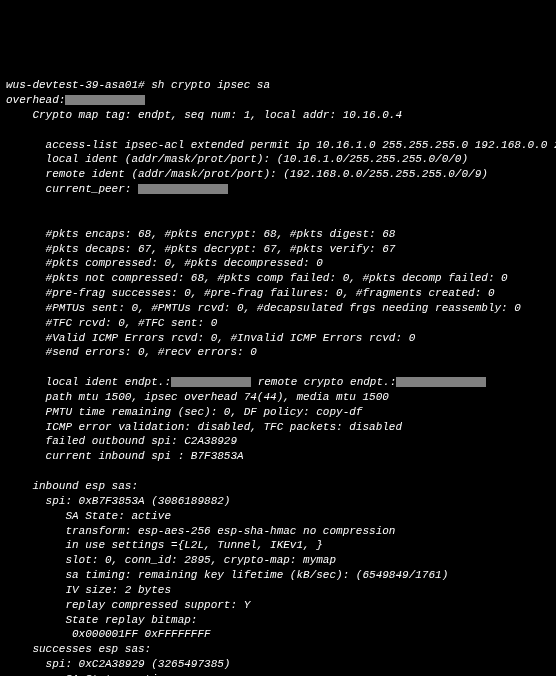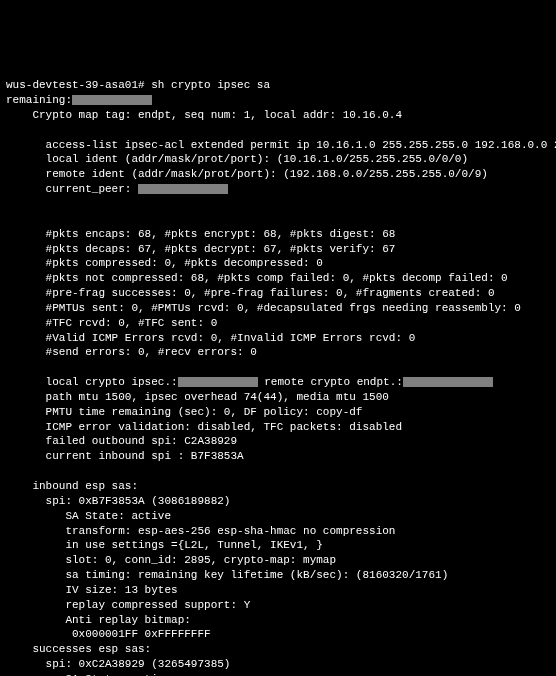--- a/index.html
+++ b/index.html
@@ -14,73 +14,74 @@
       font-size: 11px;
       line-height: 1.35;
       padding: 4px 6px;
       width: 556px;
       height: 676px;
       overflow: hidden;
       white-space: pre;
     }
     .line {
       white-space: pre;
+      font-style: italic;
     }
     .redacted {
       display: inline-block;
       background: #808080;
       height: 10px;
       vertical-align: middle;
     }
     .redacted.w80 { width: 80px; }
     .redacted.w90 { width: 90px; }
   </style>
 </head>
 <body>
 
 
 
 <div>
 <span class="line"><span>wus-devtest-39-asa01#</span> <span>sh crypto ipsec sa</span></span>
-<span class="line"><span>remaining:</span><span class="redacted w80"></span></span>
+<span class="line"><span>overhead:</span><span class="redacted w80"></span></span>
 <span class="line">    Crypto map tag: endpt, seq num: 1, local addr: 10.16.0.4</span>
 <span class="line"> </span>
 <span class="line">      access-list ipsec-acl extended permit ip 10.16.1.0 255.255.255.0 192.168.0.0 255.255.255.0</span>
 <span class="line">      local ident (addr/mask/prot/port): (10.16.1.0/255.255.255.0/0/0)</span>
 <span class="line">      remote ident (addr/mask/prot/port): (192.168.0.0/255.255.255.0/0/9)</span>
 <span class="line"><span>      current_peer:</span> <span class="redacted w90"></span></span>
 <span class="line"> </span>
 <span class="line"> </span>
 <span class="line">      #pkts encaps: 68, #pkts encrypt: 68, #pkts digest: 68</span>
 <span class="line">      #pkts decaps: 67, #pkts decrypt: 67, #pkts verify: 67</span>
 <span class="line">      #pkts compressed: 0, #pkts decompressed: 0</span>
 <span class="line">      #pkts not compressed: 68, #pkts comp failed: 0, #pkts decomp failed: 0</span>
 <span class="line">      #pre-frag successes: 0, #pre-frag failures: 0, #fragments created: 0</span>
 <span class="line">      #PMTUs sent: 0, #PMTUs rcvd: 0, #decapsulated frgs needing reassembly: 0</span>
 <span class="line">      #TFC rcvd: 0, #TFC sent: 0</span>
 <span class="line">      #Valid ICMP Errors rcvd: 0, #Invalid ICMP Errors rcvd: 0</span>
 <span class="line">      #send errors: 0, #recv errors: 0</span>
 <span class="line"> </span>
-<span class="line"><span>      local crypto ipsec.:</span><span class="redacted w80"></span><span> remote crypto endpt.:</span><span class="redacted w90"></span></span>
+<span class="line"><span>      local ident endpt.:</span><span class="redacted w80"></span><span> remote crypto endpt.:</span><span class="redacted w90"></span></span>
 <span class="line">      path mtu 1500, ipsec overhead 74(44), media mtu 1500</span>
 <span class="line">      PMTU time remaining (sec): 0, DF policy: copy-df</span>
 <span class="line">      ICMP error validation: disabled, TFC packets: disabled</span>
 <span class="line">      failed outbound spi: C2A38929</span>
 <span class="line">      current inbound spi : B7F3853A</span>
 <span class="line"> </span>
 <span class="line">    inbound esp sas:</span>
 <span class="line">      spi: 0xB7F3853A (3086189882)</span>
 <span class="line">         SA State: active</span>
 <span class="line">         transform: esp-aes-256 esp-sha-hmac no compression</span>
 <span class="line">         in use settings ={L2L, Tunnel, IKEv1, }</span>
 <span class="line">         slot: 0, conn_id: 2895, crypto-map: mymap</span>
-<span class="line">         sa timing: remaining key lifetime (kB/sec): (8160320/1761)</span>
-<span class="line">         IV size: 13 bytes</span>
+<span class="line">         sa timing: remaining key lifetime (kB/sec): (6549849/1761)</span>
+<span class="line">         IV size: 2 bytes</span>
 <span class="line">         replay compressed support: Y</span>
-<span class="line">         Anti replay bitmap:</span>
+<span class="line">         State replay bitmap:</span>
 <span class="line">          0x000001FF 0xFFFFFFFF</span>
 <span class="line">    successes esp sas:</span>
 <span class="line">      spi: 0xC2A38929 (3265497385)</span>
 <span class="line">         SA State: active</span>
 
 
 
 
 
 

